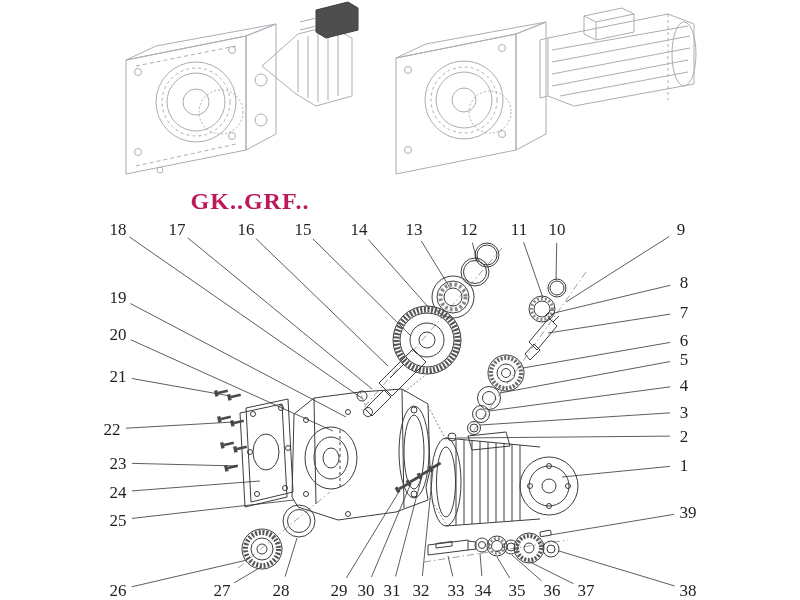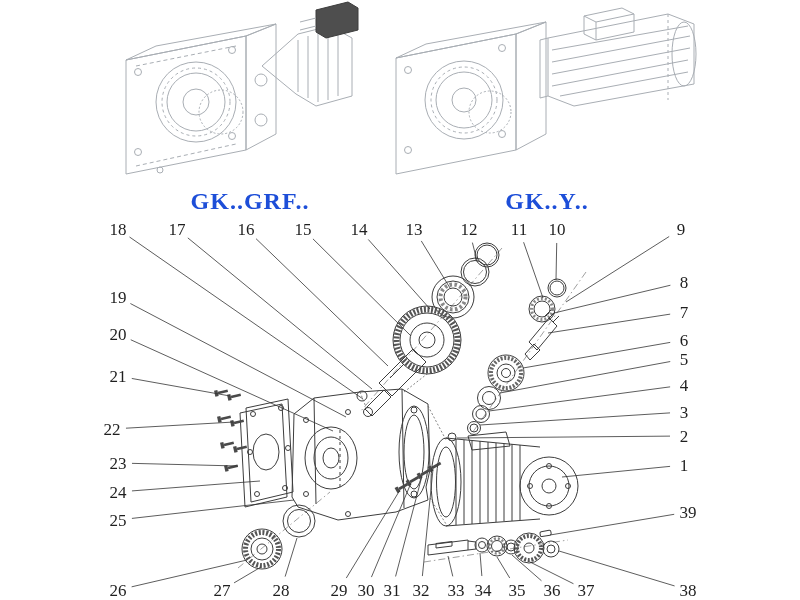--- a/index.html
+++ b/index.html
@@ -1,20 +1,20 @@
 <!DOCTYPE html>
 <html><head>
 <meta charset="utf-8">
 <style>
   html,body{margin:0;padding:0;background:#ffffff;}
   body{width:800px;height:600px;overflow:hidden;}
   .stage{position:relative;width:800px;height:600px;background:#ffffff;
          font-family:"Liberation Serif", serif;}
   .model-label{position:absolute;transform:translateX(-50%);
-               font-weight:700;font-size:24px;letter-spacing:1px;color:#1d4ed8;
+               font-weight:700;font-size:24px;letter-spacing:1px;color:#be185d;
                white-space:nowrap;}
   svg{position:absolute;left:0;top:0;}
   .faint{stroke:#a9aeb4;fill:none;stroke-width:1;}
   .main{stroke:#3d3d3d;fill:none;stroke-width:1;}
   .teeth{stroke:#555;fill:none;}
   .callout{font-family:"Liberation Serif", serif;font-size:17px;fill:#1f1f1f;
            text-anchor:middle;}
   .leader{stroke:#333;stroke-width:0.8;}
   .cline{stroke:#888;stroke-width:0.8;fill:none;stroke-dasharray:7,3,1.5,3;}
   .dots{stroke:#666;stroke-width:0.8;fill:none;stroke-dasharray:2,2;}
@@ -313,14 +313,13 @@
         <line x1="509.74377597469316" y1="578.0272303582437" x2="497" y2="557" class="leader"></line>
         <text x="517" y="590" dy="0.35em" class="callout">35</text>
         <line x1="541.4639262741038" y1="580.7809354898408" x2="512" y2="555" class="leader"></line>
         <text x="552" y="590" dy="0.35em" class="callout">36</text>
         <line x1="573.4780193260012" y1="583.7390096630006" x2="530" y2="562" class="leader"></line>
         <text x="586" y="590" dy="0.35em" class="callout">37</text>
       </g>
   </svg>
 
   <div class="model-label" style="left:250px;top:188px;">GK..GRF..</div>
-  <div class="model-label" style="left:547px;top:188px;">GK..Y..</div>
 </div>
 
 </body></html>

